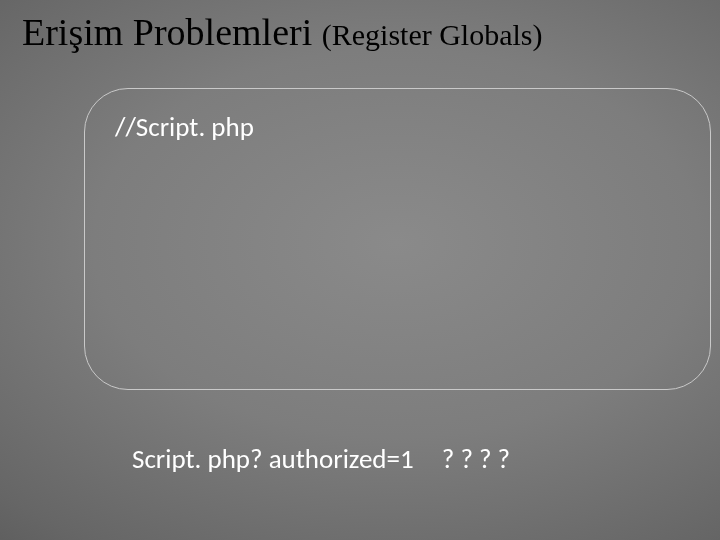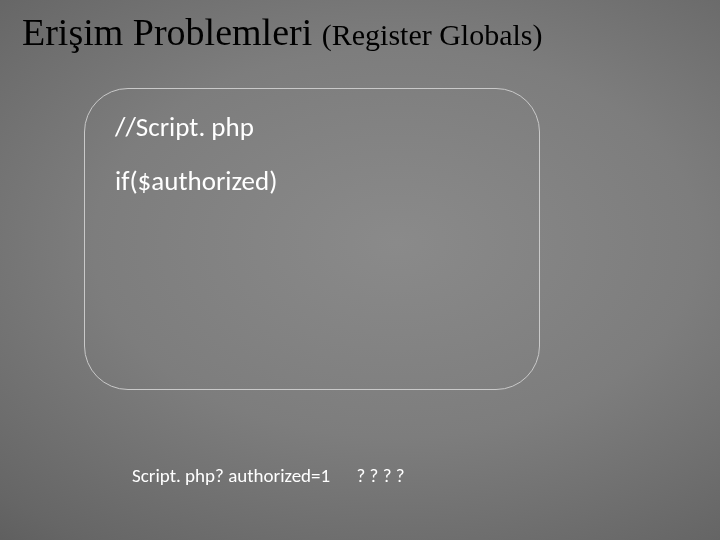--- a/index.html
+++ b/index.html
@@ -36,63 +36,62 @@
     font-family: Liberation Serif, serif;
   }
   .title .sub {
     font-size: 30px;
   }
 
   .code-box {
     position: absolute;
     top: 88px;
     left: 84px;
-    width: 456px;
+    width: 627px;
     height: 302px;
     border: 1.5px solid #c9c9c9;
     border-radius: 44px;
     background: transparent;
     box-sizing: border-box;
     padding: 22px 30px 20px 30px;
     color: #ffffff;
     font-size: 27px;
     line-height: 1.2;
   }
   .code-box .row {
     margin: 0 0 22px 0;
   }
   .code-box .row:last-child { margin-bottom: 0; }
   .indent { padding-left: 52px; }
 
   .footer-line {
     position: absolute;
     left: 132px;
-    top: 464px;
+    top: 442px;
     color: #ffffff;
-    font-size: 19px;
+    font-size: 27px;
     white-space: nowrap;
   }
   .footer-q {
     display: inline-block;
     margin-left: 22px;
   }
 </style>
 </head>
 <body>
 
 <div class="slide">
 
   <div class="title">
     <span>Erişim Problemleri</span>
     <span class="sub">(Register Globals)</span>
   </div>
 
   <div class="code-box">
     <div class="row">//Script. php</div>
-    <div class="row">if($authorized)</div>
   </div>
 
   <div class="footer-line">
     <span>Script. php? authorized=1</span>
     <span class="footer-q">? ? ? ?</span>
   </div>
 
 </div>
 
 </body></html>

